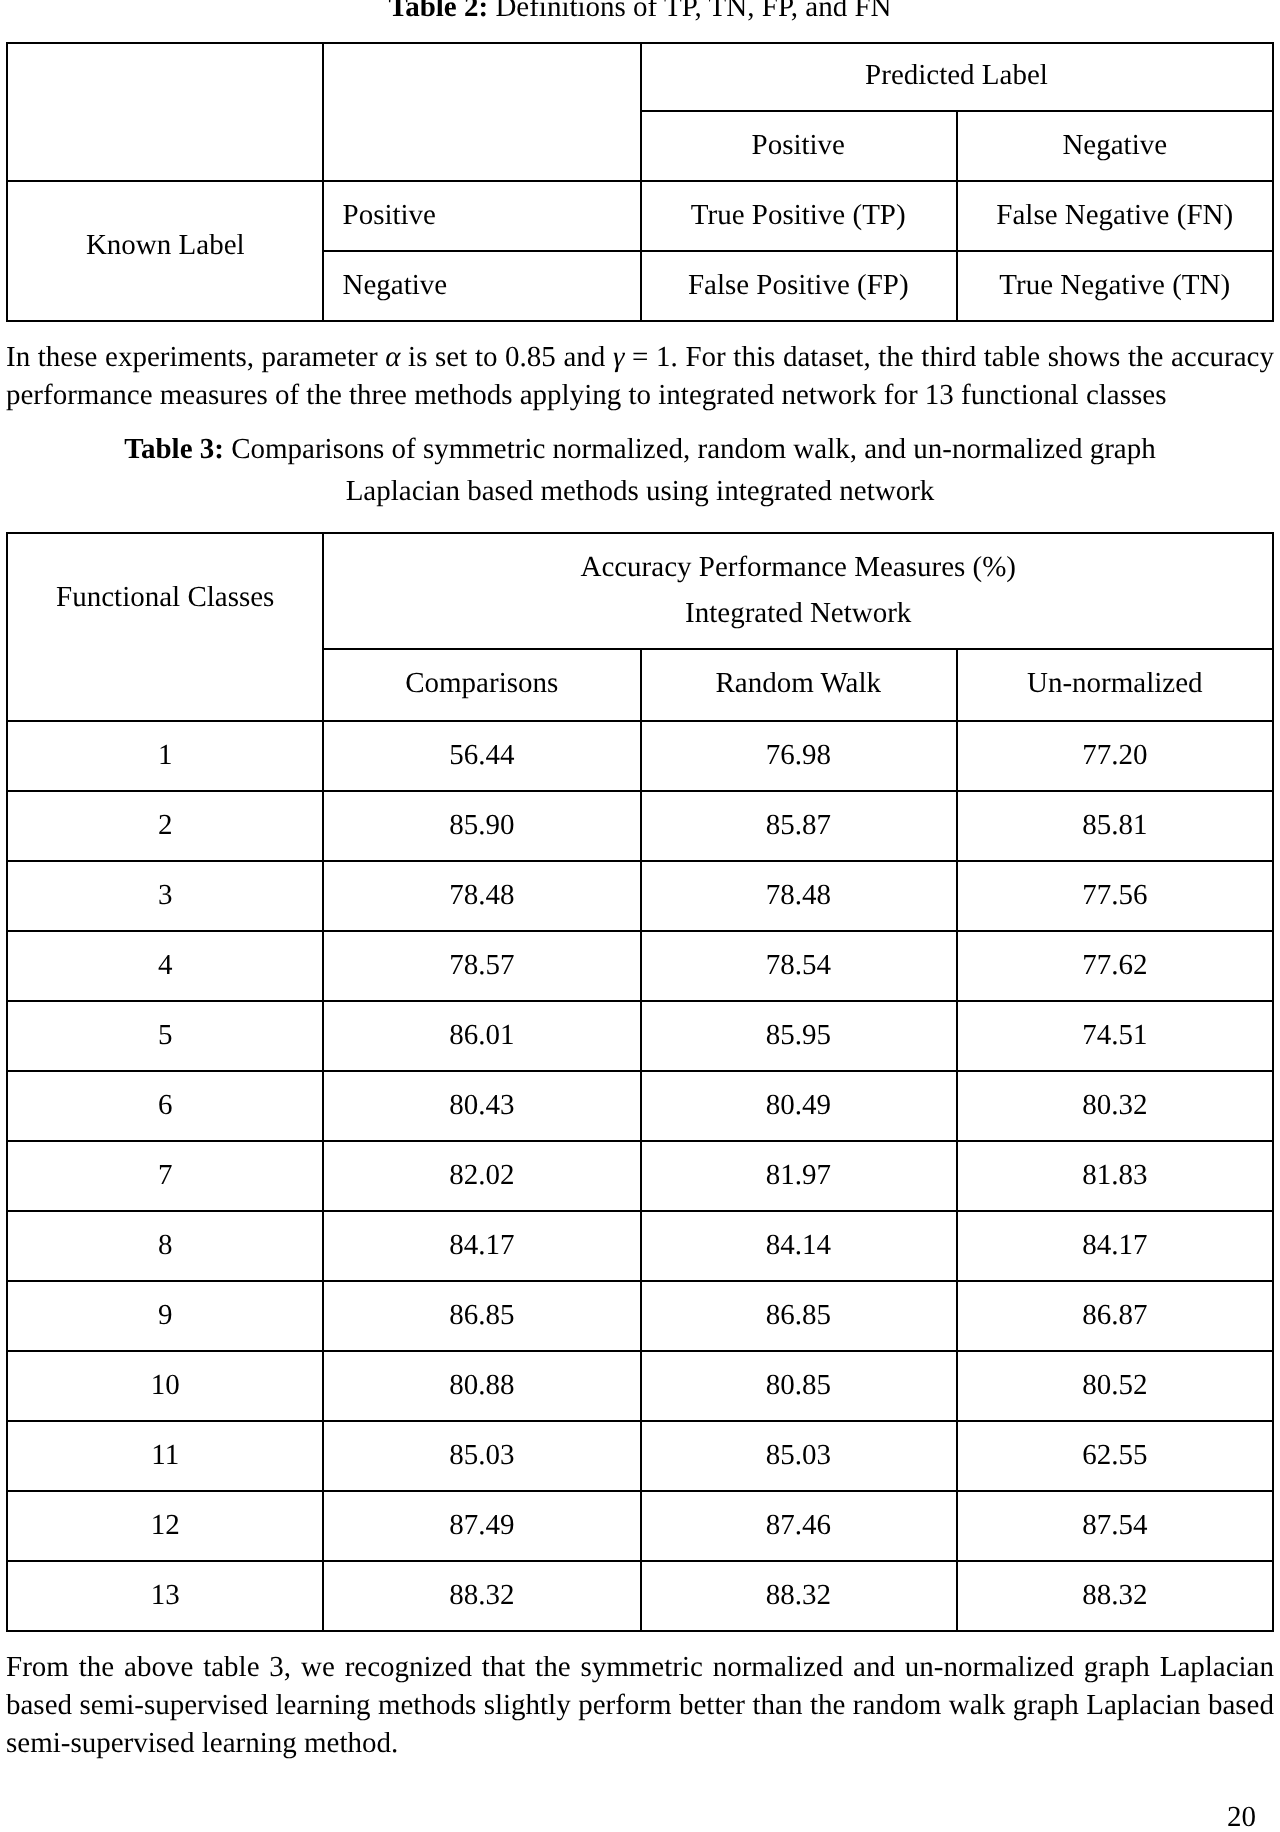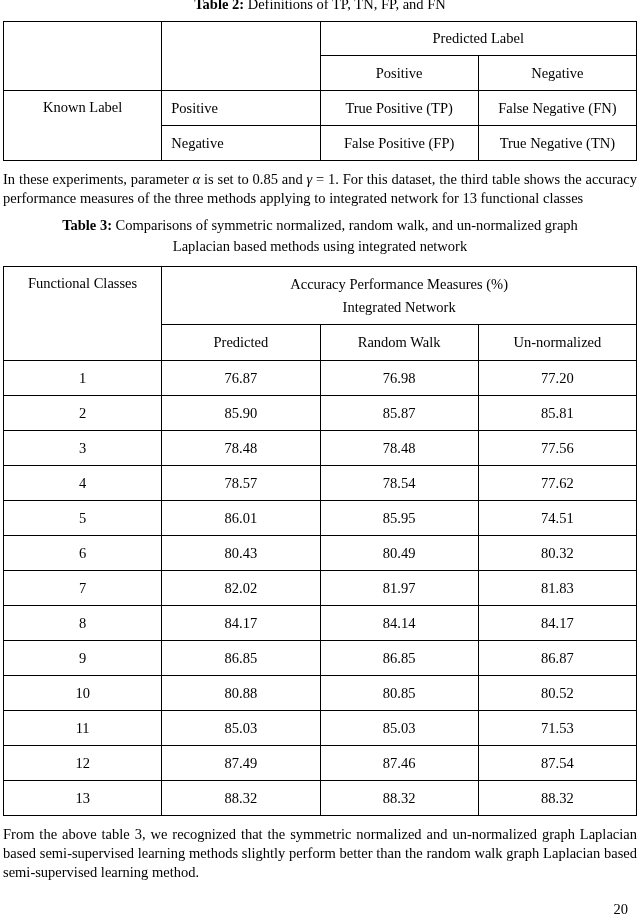--- a/index.html
+++ b/index.html
@@ -34,21 +34,21 @@
   #t2 { margin-top: 8px; }
   #t2 tr { height: 35px; }
   #t2 tr:first-child { height: 34px; }
 
   #t3 { margin-top: 9px; }
   #t3 tr.h1 { height: 58px; }
   #t3 tr.h2 { height: 36px; }
   #t3 tbody tr { height: 35px; }
   #t3 .hdr div { line-height: 23px; }
 
-  .va-top { vertical-align: top; padding-top: 8px; }
+  .va-top { vertical-align: top; padding-top: 24px; }
   .left { text-align: left; padding-left: 9px; }
   .b { font-weight: normal; }
 
   .para { margin: 9px 0 0 0; text-align: justify; line-height: 19px; }
   .para i { font-style: italic; }
 
   .pageno { position: absolute; right: 12px; top: 901px; }
 </style>
 </head>
 <body>
@@ -99,29 +99,29 @@
     </colgroup>
   <tbody>
       <tr class="h1">
     <td rowspan="2" class="va-top">Functional Classes</td>
     <td colspan="3" class="hdr">
       <div>Accuracy Performance Measures (%)</div>
       <div>Integrated Network</div>
     </td>
   </tr>
   <tr class="h2">
-    <td>Predicted</td>
+    <td>Comparisons</td>
     <td>Random Walk</td>
     <td>Un-normalized</td>
   </tr>
   </tbody>
     <tbody id="t3-body">
       <tr>
         <td>1</td>
-        <td>76.87</td>
+        <td>56.44</td>
         <td>76.98</td>
         <td class="b">77.20</td>
       </tr>
       <tr>
         <td>2</td>
         <td class="b">85.90</td>
         <td>85.87</td>
         <td>85.81</td>
       </tr>
       <tr>
@@ -169,21 +169,21 @@
       <tr>
         <td>10</td>
         <td class="b">80.88</td>
         <td>80.85</td>
         <td>80.52</td>
       </tr>
       <tr>
         <td>11</td>
         <td>85.03</td>
         <td>85.03</td>
-        <td class="b">71.53</td>
+        <td class="b">62.55</td>
       </tr>
       <tr>
         <td>12</td>
         <td>87.49</td>
         <td>87.46</td>
         <td class="b">87.54</td>
       </tr>
       <tr>
         <td>13</td>
         <td class="b">88.32</td>

